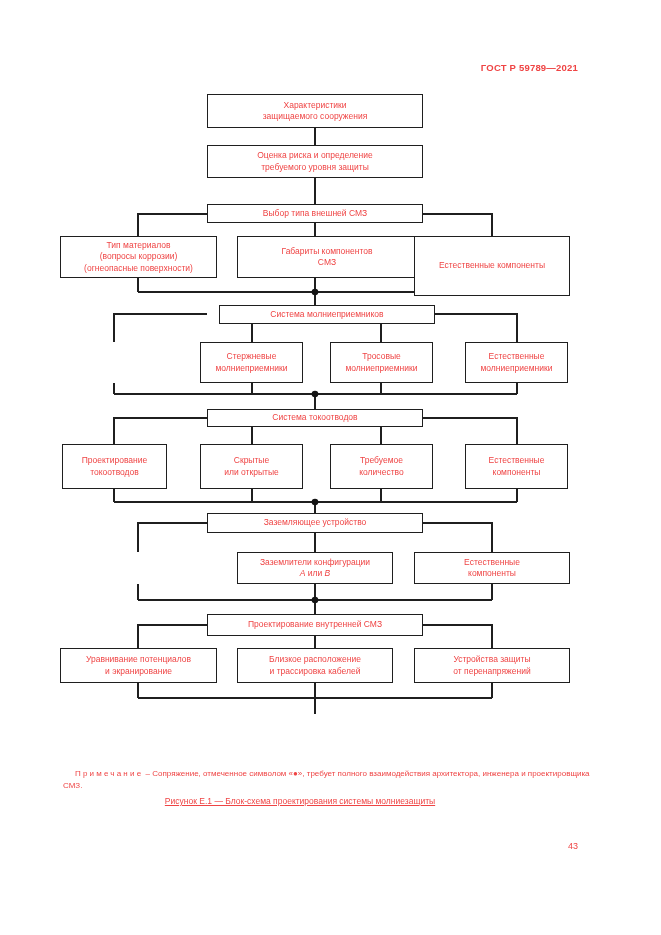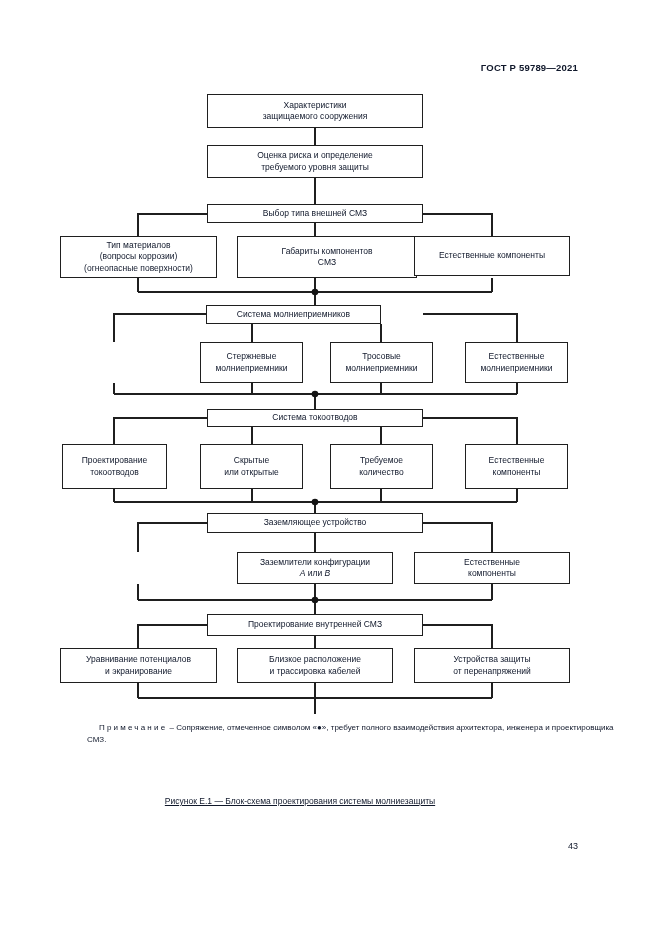--- a/index.html
+++ b/index.html
@@ -1,36 +1,36 @@
 <!DOCTYPE html>
 <html><head>
 <meta charset="utf-8">
 <style>
   html,body{margin:0;padding:0;background:#e8e8e8;}
   .page{
     position:relative;width:661px;height:935px;background:#ffffff;
     margin:0 auto;overflow:hidden;
-    font-family:"Liberation Sans","DejaVu Sans",sans-serif;color:#0f172a;
+    font-family:"Liberation Sans","DejaVu Sans",sans-serif;color:#ef4444;
   }
   .hdr{
     position:absolute;top:62px;right:83px;font-size:9.5px;font-weight:bold;
     letter-spacing:.2px;
   }
   .wires{position:absolute;left:0;top:0;}
   .box{
     position:absolute;box-sizing:border-box;border:1.3px solid #1f1f1f;background:#fff;
     display:flex;flex-direction:column;align-items:center;justify-content:center;
     text-align:center;font-size:8.5px;line-height:1.32;padding:1px 11px;
   }
   .box .ln{display:block;white-space:nowrap;}
   .box .inline{display:block;white-space:nowrap;}
   .box i{font-style:italic;}
   .note{
-    position:absolute;left:63px;top:722px;width:536px;font-size:8px;line-height:1.55;
-    text-indent:12px;text-align:left;margin-left:24px;
+    position:absolute;left:63px;top:768px;width:536px;font-size:8px;line-height:1.55;
+    text-indent:12px;text-align:left;
   }
   .note .sp{letter-spacing:2.2px;}
   .caption{
     position:absolute;left:0;top:796px;width:600px;text-align:center;font-size:8.5px;text-decoration:underline;
   }
   .pagenum{position:absolute;top:841px;right:83px;font-size:9px;}
 </style>
 </head>
 <body>
 
@@ -101,25 +101,25 @@
 
   <div class="box" style="left:60px;top:236px;width:157px;height:42px">
     <span class="ln">Тип материалов</span>
     <span class="ln">(вопросы коррозии)</span>
     <span class="ln">(огнеопасные поверхности)</span>
   </div>
   <div class="box" style="left:237px;top:236px;width:180px;height:42px">
     <span class="ln">Габариты компонентов</span>
     <span class="ln">СМЗ</span>
   </div>
-  <div class="box" style="left:414px;top:236px;width:156px;height:40px">
+  <div class="box" style="left:414px;top:236px;width:156px;height:60px">
     <span class="ln">Естественные компоненты</span>
   </div>
 
-  <div class="box" style="left:206px;top:305px;width:175px;height:19px">
+  <div class="box" style="left:219px;top:305px;width:216px;height:19px">
     <span class="ln">Система молниеприемников</span>
   </div>
 
   <div class="box" style="left:200px;top:342px;width:103px;height:41px">
     <span class="ln">Стержневые</span>
     <span class="ln">молниеприемники</span>
   </div>
   <div class="box" style="left:330px;top:342px;width:103px;height:41px">
     <span class="ln">Тросовые</span>
     <span class="ln">молниеприемники</span>

